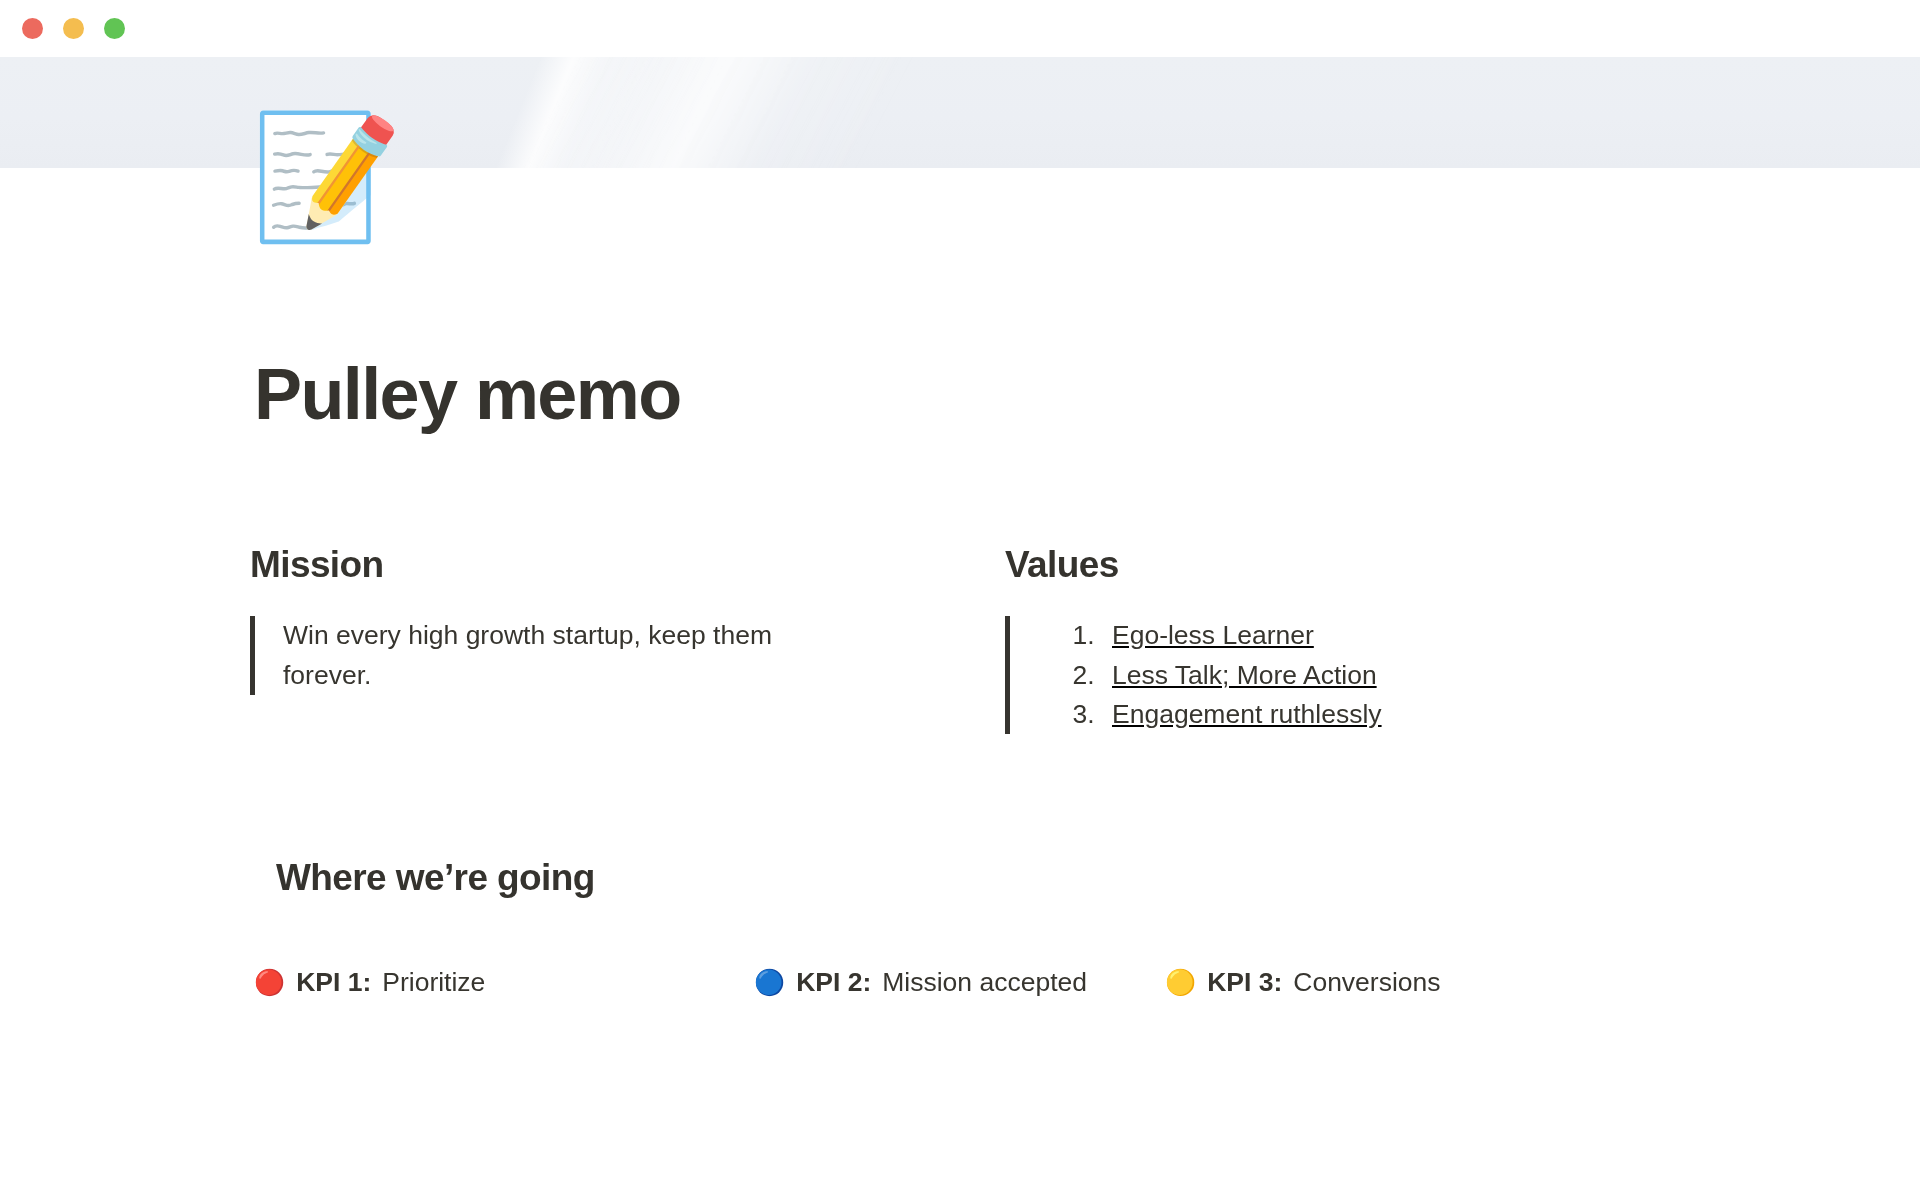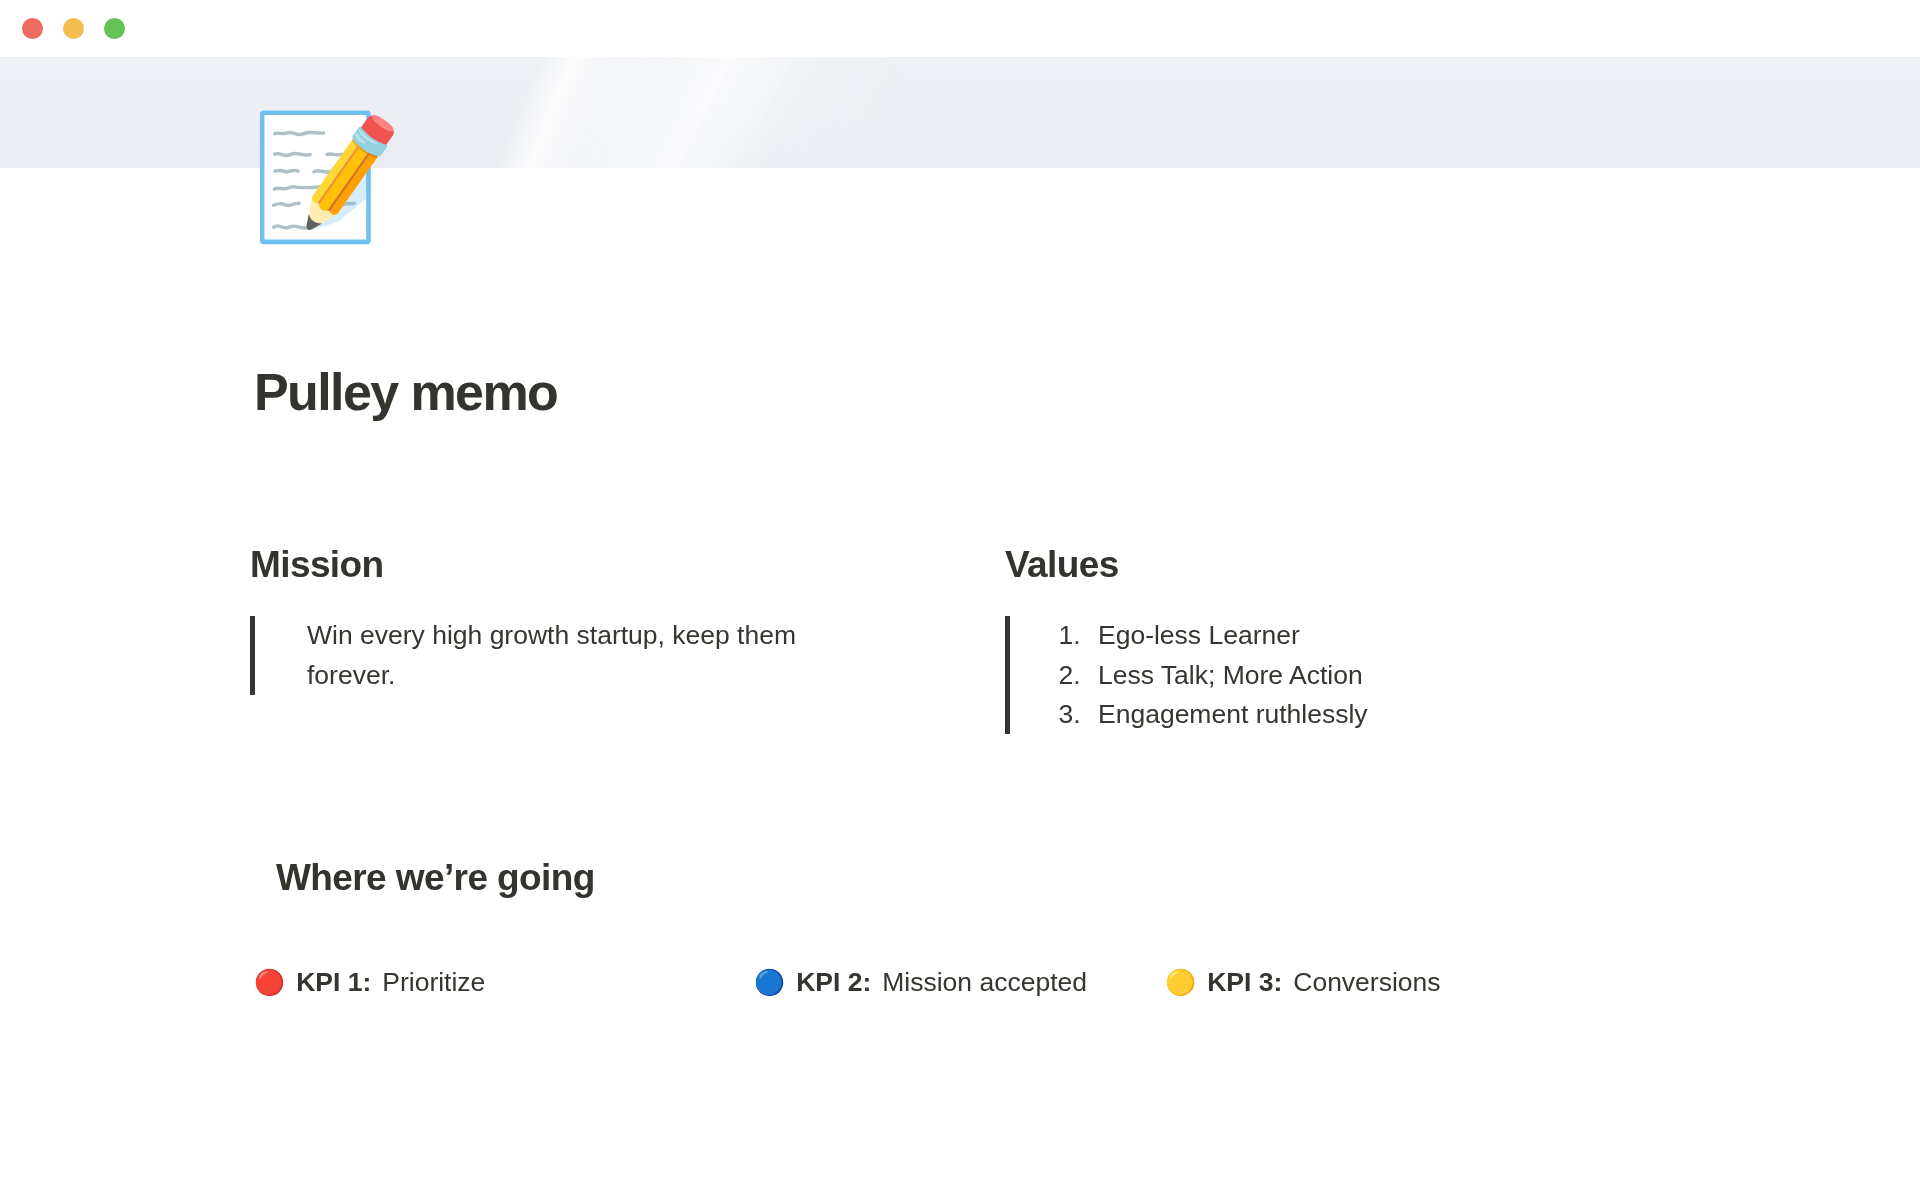--- a/index.html
+++ b/index.html
@@ -75,22 +75,22 @@
     width: 138px; height: 138px;
     display: flex; align-items: center; justify-content: center;
     font-size: 122px;
     line-height: 1;
     user-select: none;
   }
 
   
   #page-title {
     position: absolute;
-    left: 254px; top: 363px;
-    font-size: 52px;
+    left: 254px; top: 354px;
+    font-size: 72px;
     font-weight: 700;
     letter-spacing: -1.6px;
     color: #35332e;
     line-height: 1.12;
     white-space: nowrap;
   }
 
   
   #columns {
     position: absolute;
@@ -114,26 +114,26 @@
 
   .quote-block {
     border-left: 5px solid #36342f;
     padding-left: 28px;
   }
   .quote-block p {
     font-size: 26.5px;
     line-height: 1.48;
     color: #37352f;
     max-width: 560px;
-    margin-left: 24px;
   }
   .quote-block ol {
     list-style: decimal;
-    margin: 0;
+    margin: 14px;
     padding-left: 50px;
+    text-decoration: underline;
   }
   .quote-block ol li {
     font-size: 26.5px;
     line-height: 1.48;
     color: #37352f;
     padding-left: 10px;
   }
   .quote-block ol li::marker { color: #37352f; }
 
   

